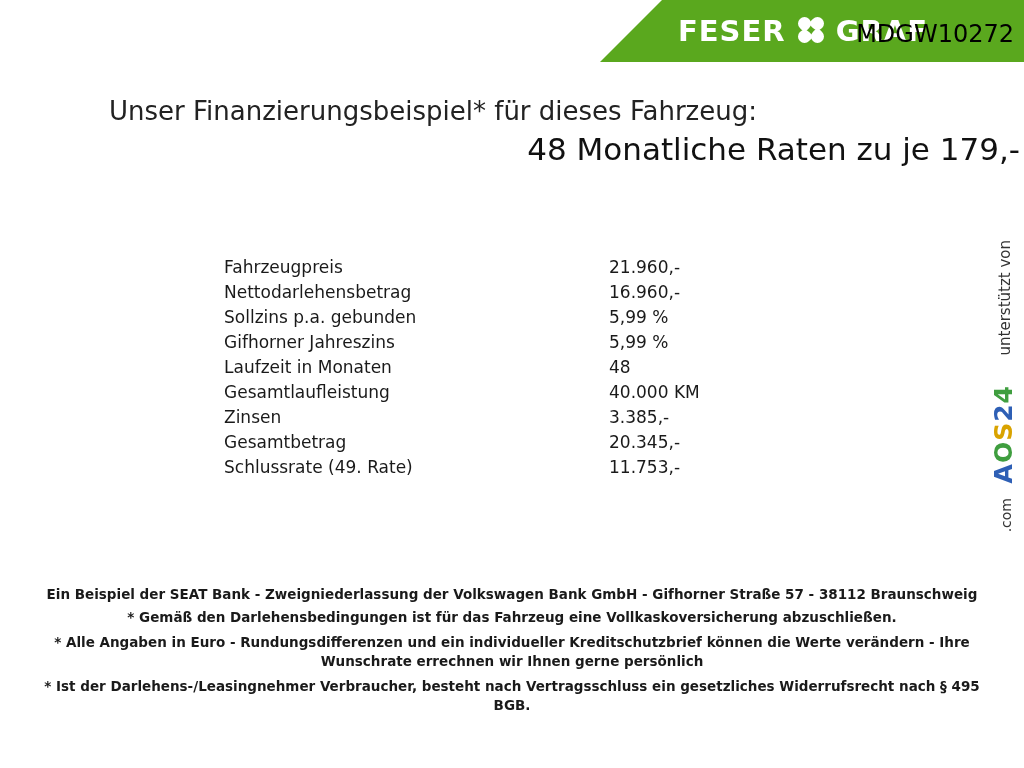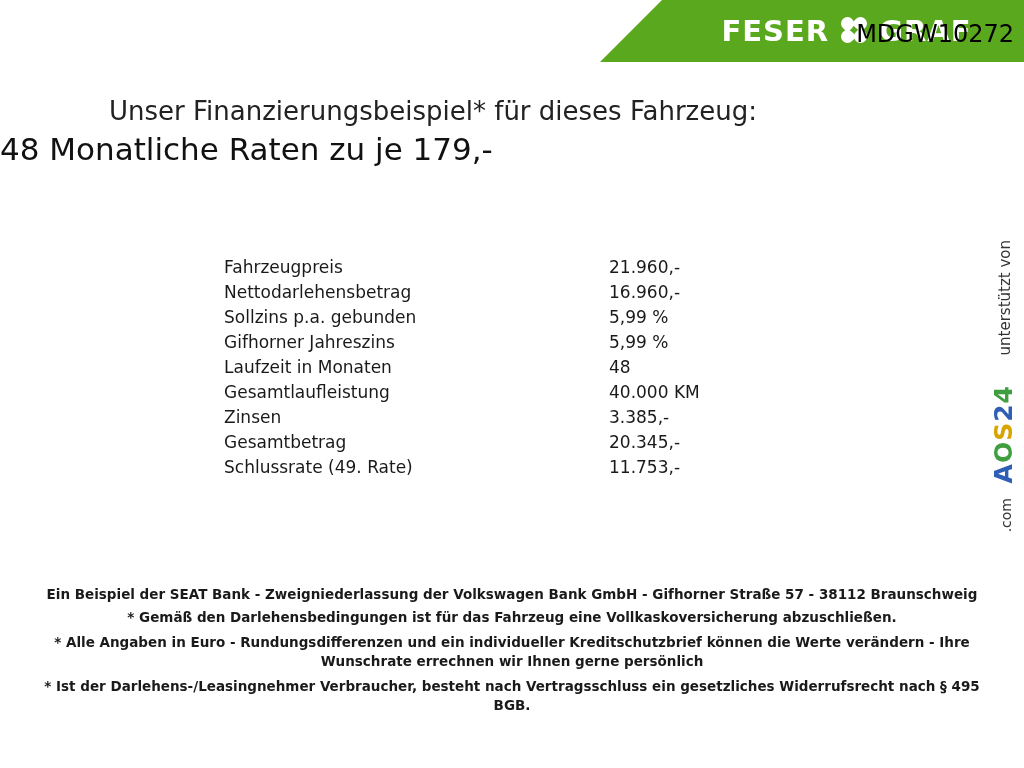--- a/index.html
+++ b/index.html
@@ -20,21 +20,21 @@
   .header-bar {
     position: absolute;
     top: 0;
     left: 600px;
     width: 424px;
     height: 62px;
     background: #5aa81e;
     clip-path: polygon(62px 0, 100% 0, 100% 100%, 0 100%);
     display: flex;
     align-items: center;
-    justify-content: center;
+    justify-content: flex-start;
     padding-right: 9px;
     box-sizing: border-box;
   }
   .brand {
     display: flex;
     align-items: center;
     color: #ffffff;
     font-size: 28px;
     font-weight: bold;
     letter-spacing: 1px;
@@ -82,21 +82,21 @@
     width: 866px;
     text-align: center;
     font-size: 26px;
     color: #222222;
   }
   .title-2 {
     position: absolute;
     top: 131px;
     left: 0;
     width: 1020px;
-    text-align: left;
+    text-align: right;
     font-size: 31px;
     color: #111111;
   }
 
   
   .fin-table {
     position: absolute;
     top: 258px;
     left: 224px;
     width: 560px;

